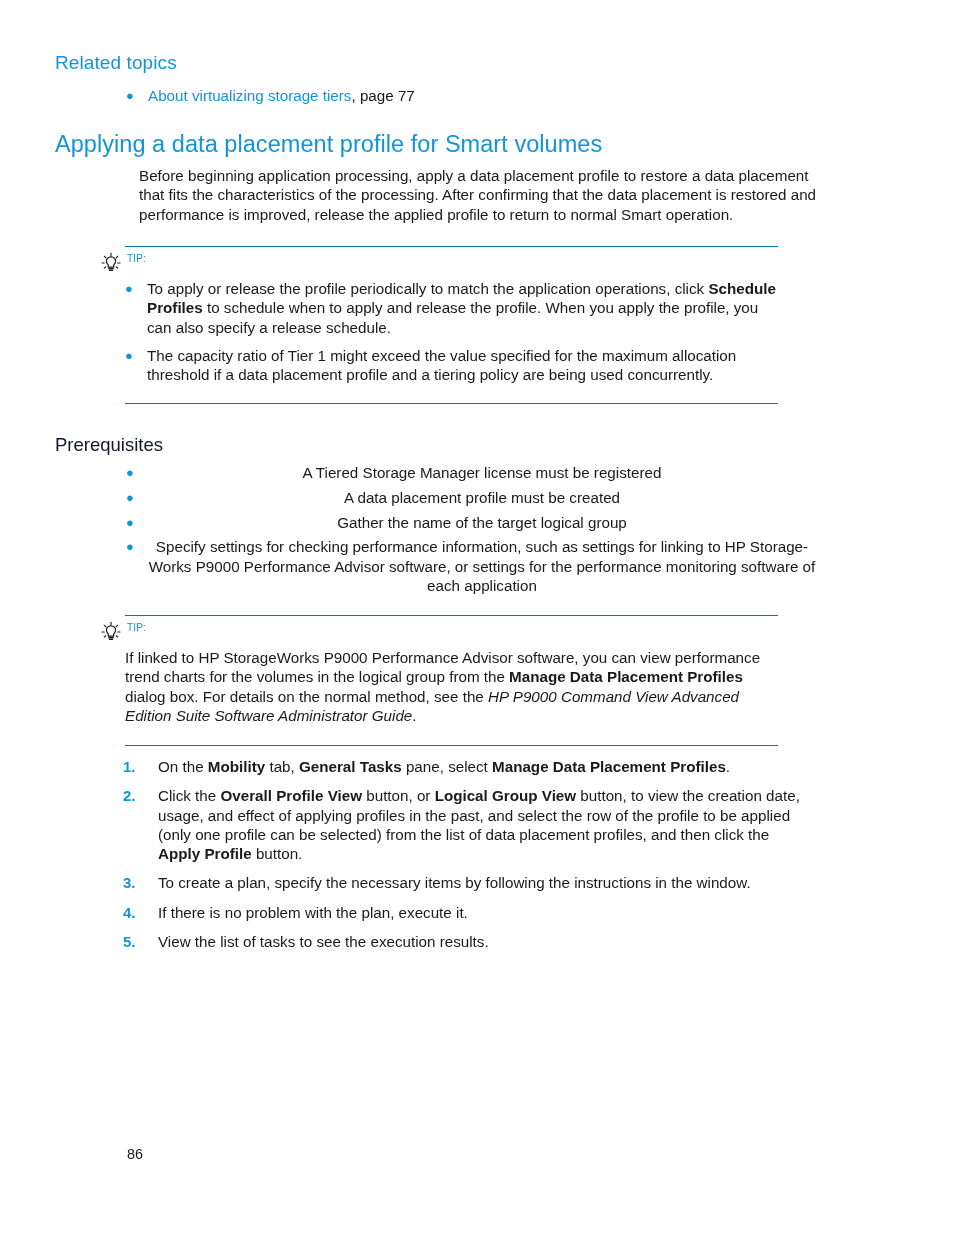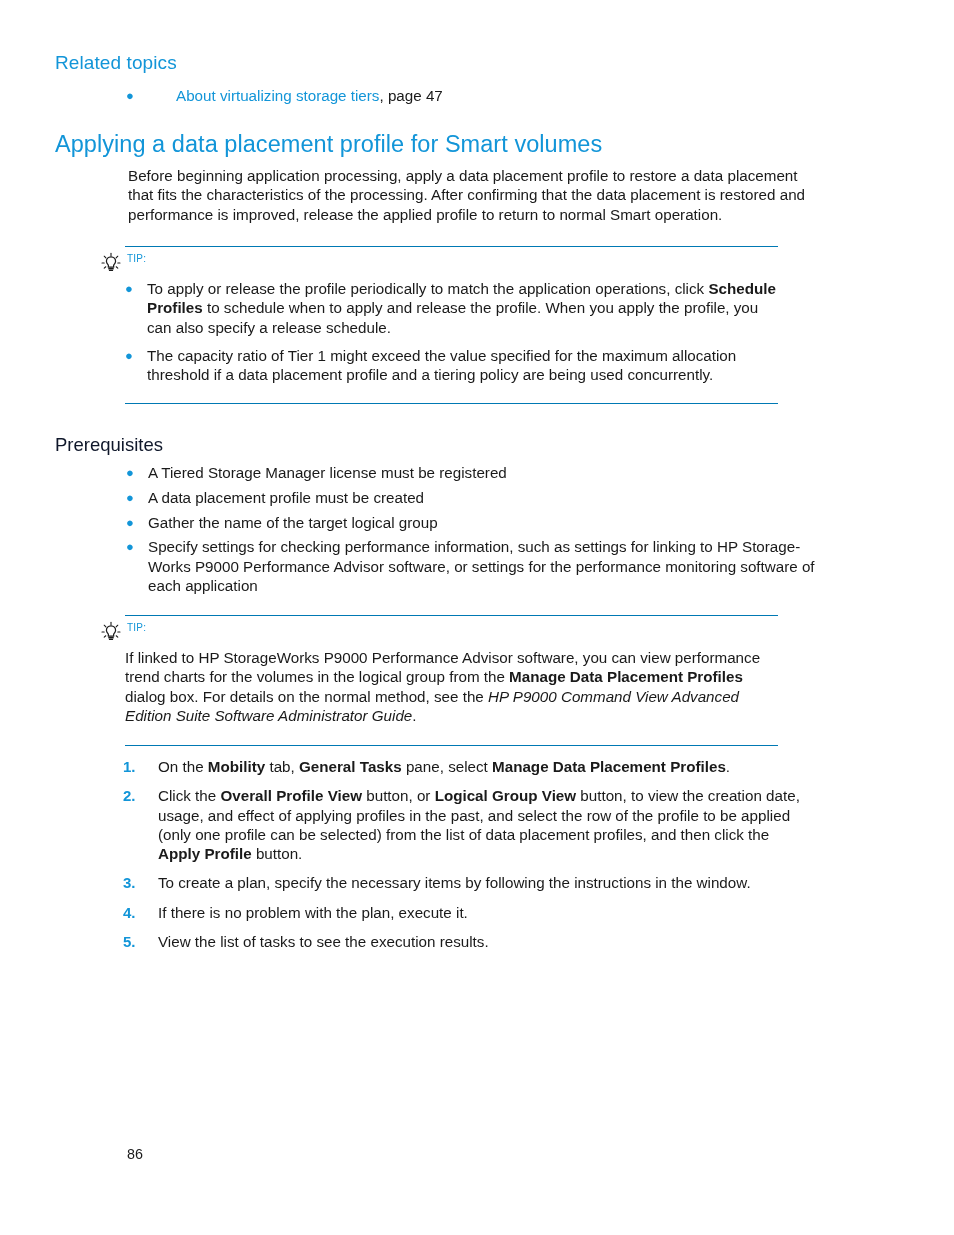--- a/index.html
+++ b/index.html
@@ -76,27 +76,26 @@
   }
   .dot {
     color: #1295d8;
     font-size: 13px;
     line-height: 19px;
     width: 22px;
     flex: 0 0 22px;
   }
   .link-blue {
     color: #1295d8;
-    margin-left: 28px;
   }
 
   
   .intro-para {
     position: absolute;
-    left: 128px;
+    left: 139px;
     top: 166px;
     width: 678px;
   }
 
   
   .tip-block {
     position: absolute;
     left: 100px;
     width: 700px;
   }
@@ -151,21 +150,21 @@
     position: absolute;
     left: 126px;
     top: 463px;
     width: 690px;
   }
   .prereq-list .bullet-row {
     display: flex;
     align-items: flex-start;
     margin-bottom: 5.5px;
   }
-  .prereq-list .txt { flex: 1 1 auto; }
+  .prereq-list .txt { flex: 1 1 auto; text-align: center; }
 
   
   .steps {
     position: absolute;
     left: 123px;
     top: 757px;
     width: 690px;
   }
   .step-row {
     display: flex;
@@ -202,21 +201,21 @@
 </head>
 <body>
 
 <div class="page">
 
   <div class="h-related">Related topics</div>
 
   <div class="related-list">
     <div class="bullet-row body-text">
       <span class="dot">●</span>
-      <span class="txt"><span class="link-blue">About virtualizing storage tiers</span><span>, page 47</span></span>
+      <span class="txt"><span class="link-blue">About virtualizing storage tiers</span><span>, page 77</span></span>
     </div>
   </div>
 
   <div class="h1-title">Applying a data placement profile for Smart volumes</div>
 
   <div class="intro-para body-text">Before beginning application processing, apply a data placement profile to restore a data placement that fits the characteristics of the processing. After confirming that the data placement is restored and performance is improved, release the applied profile to return to normal Smart operation.</div>
 
   <div class="tip-block" id="tip-1">
     <div class="tip-rule top"></div>
     <div class="tip-head">

